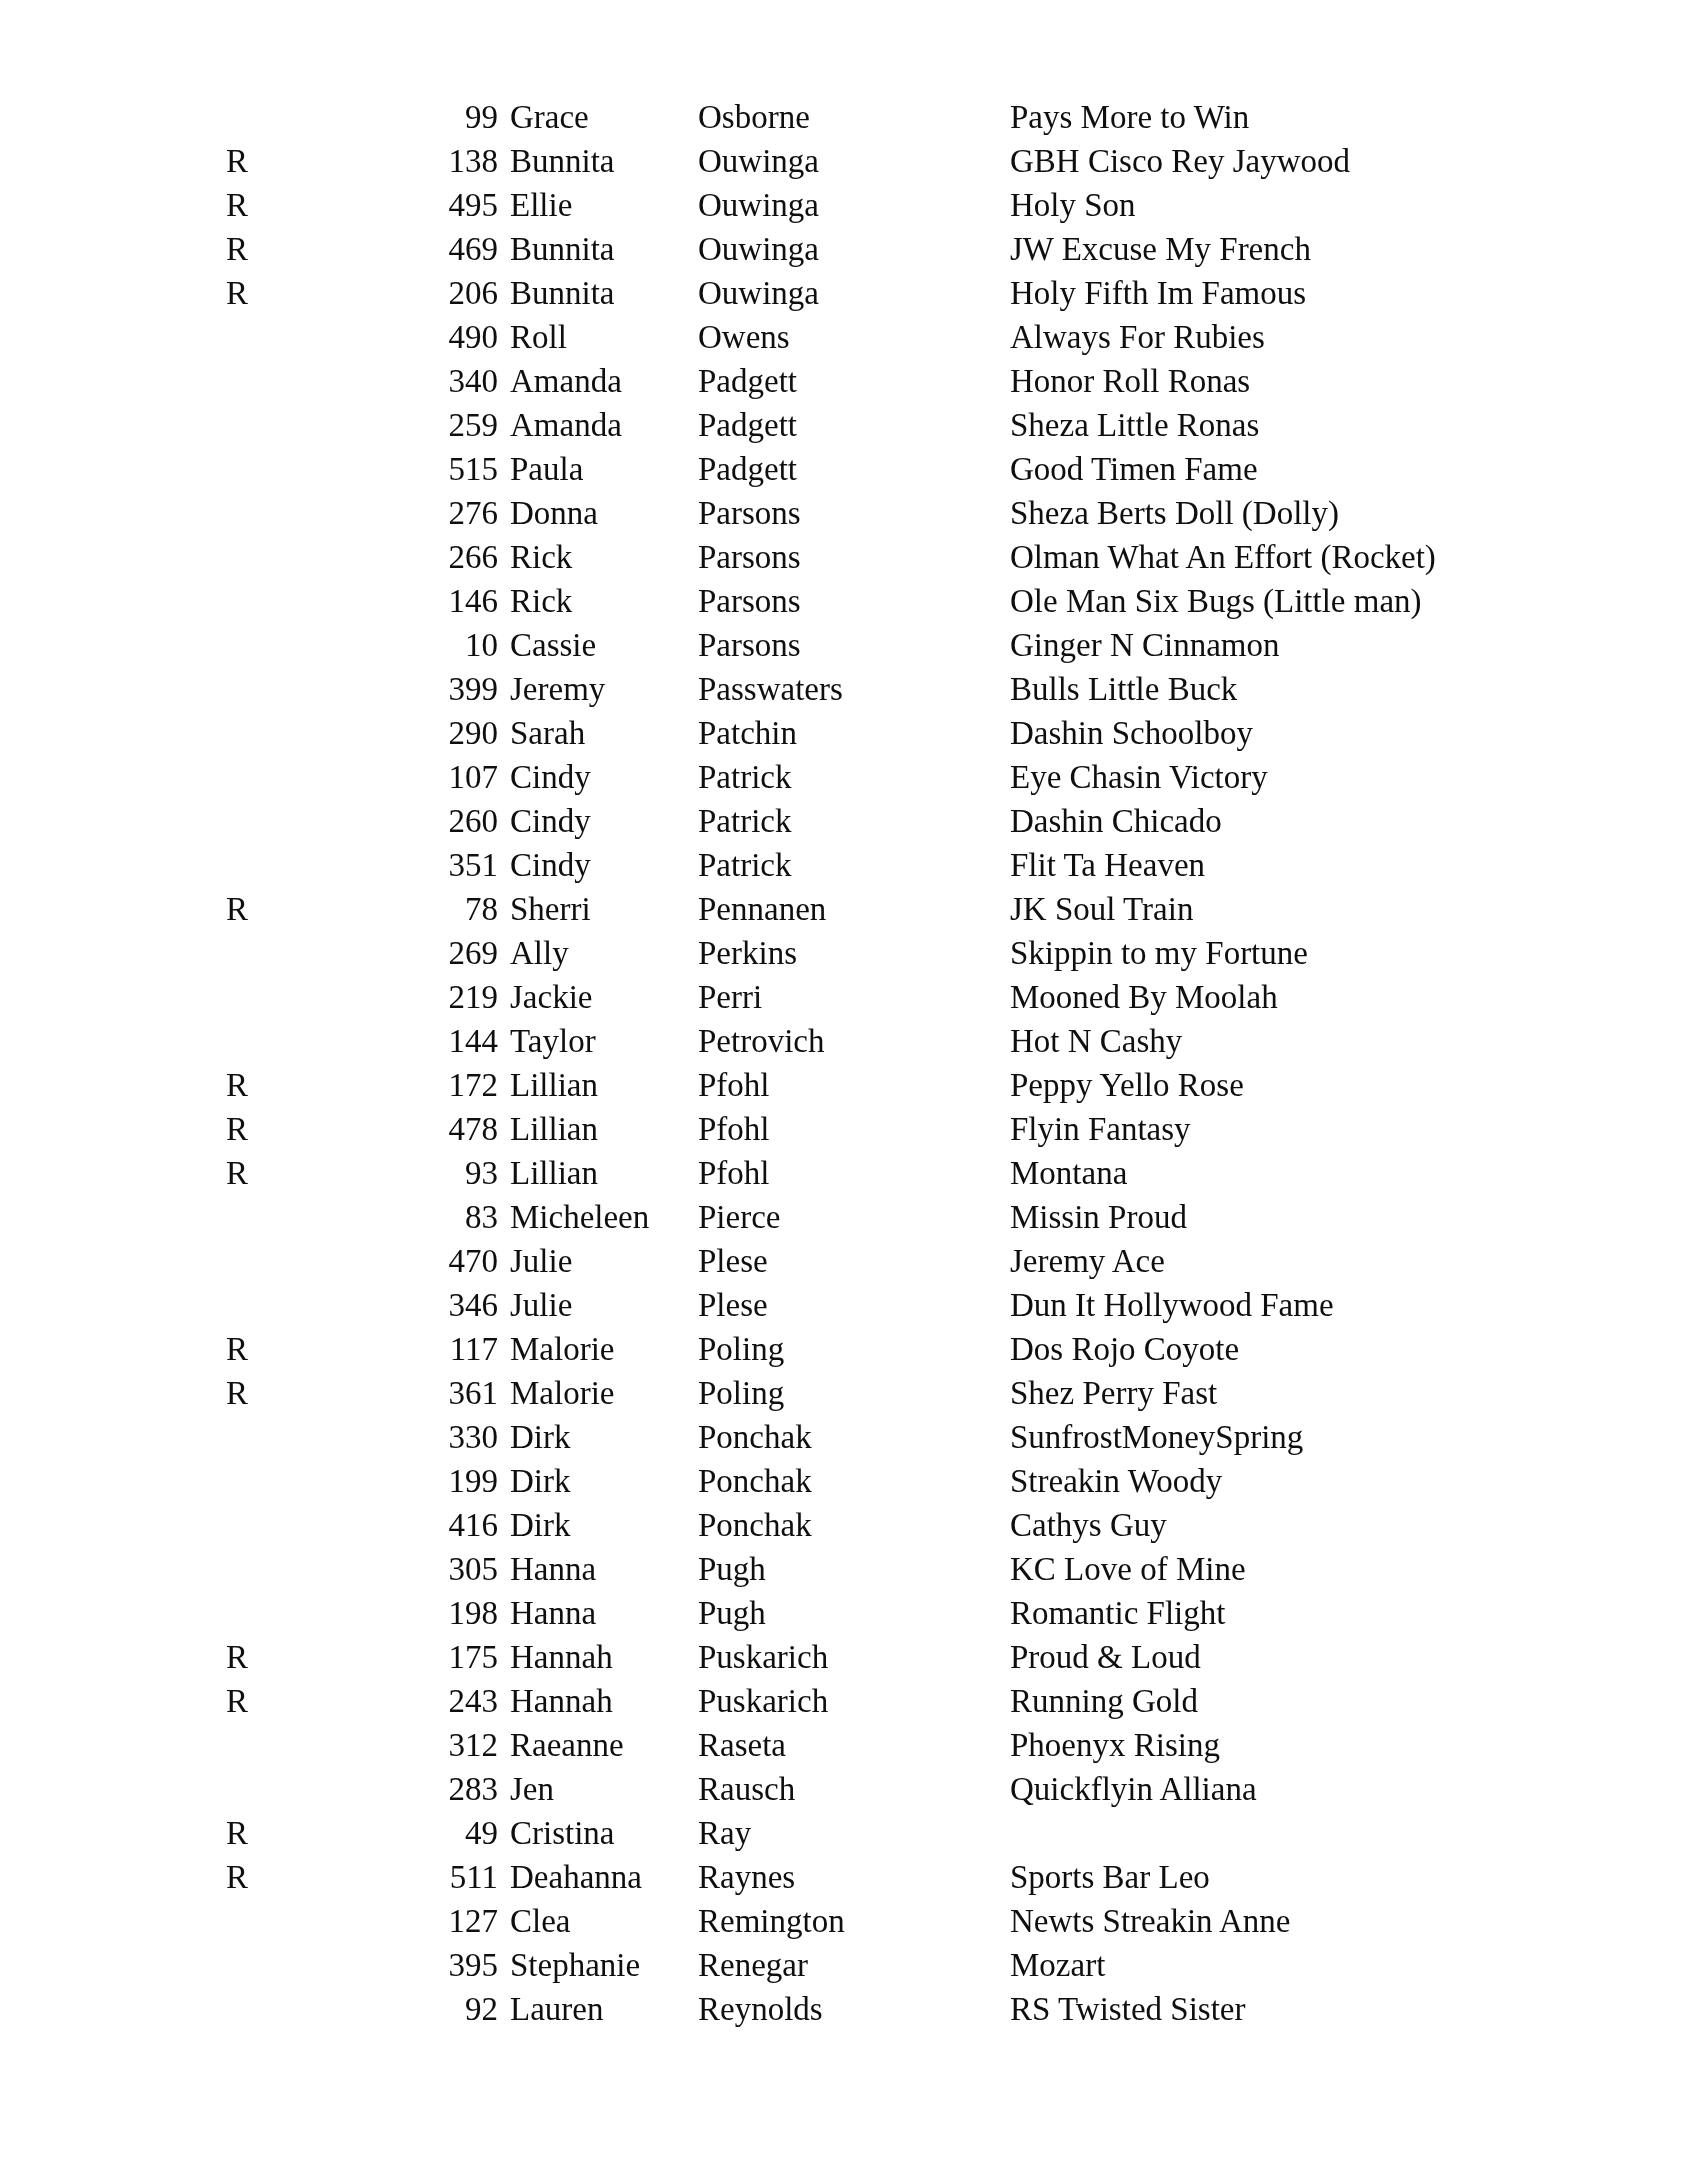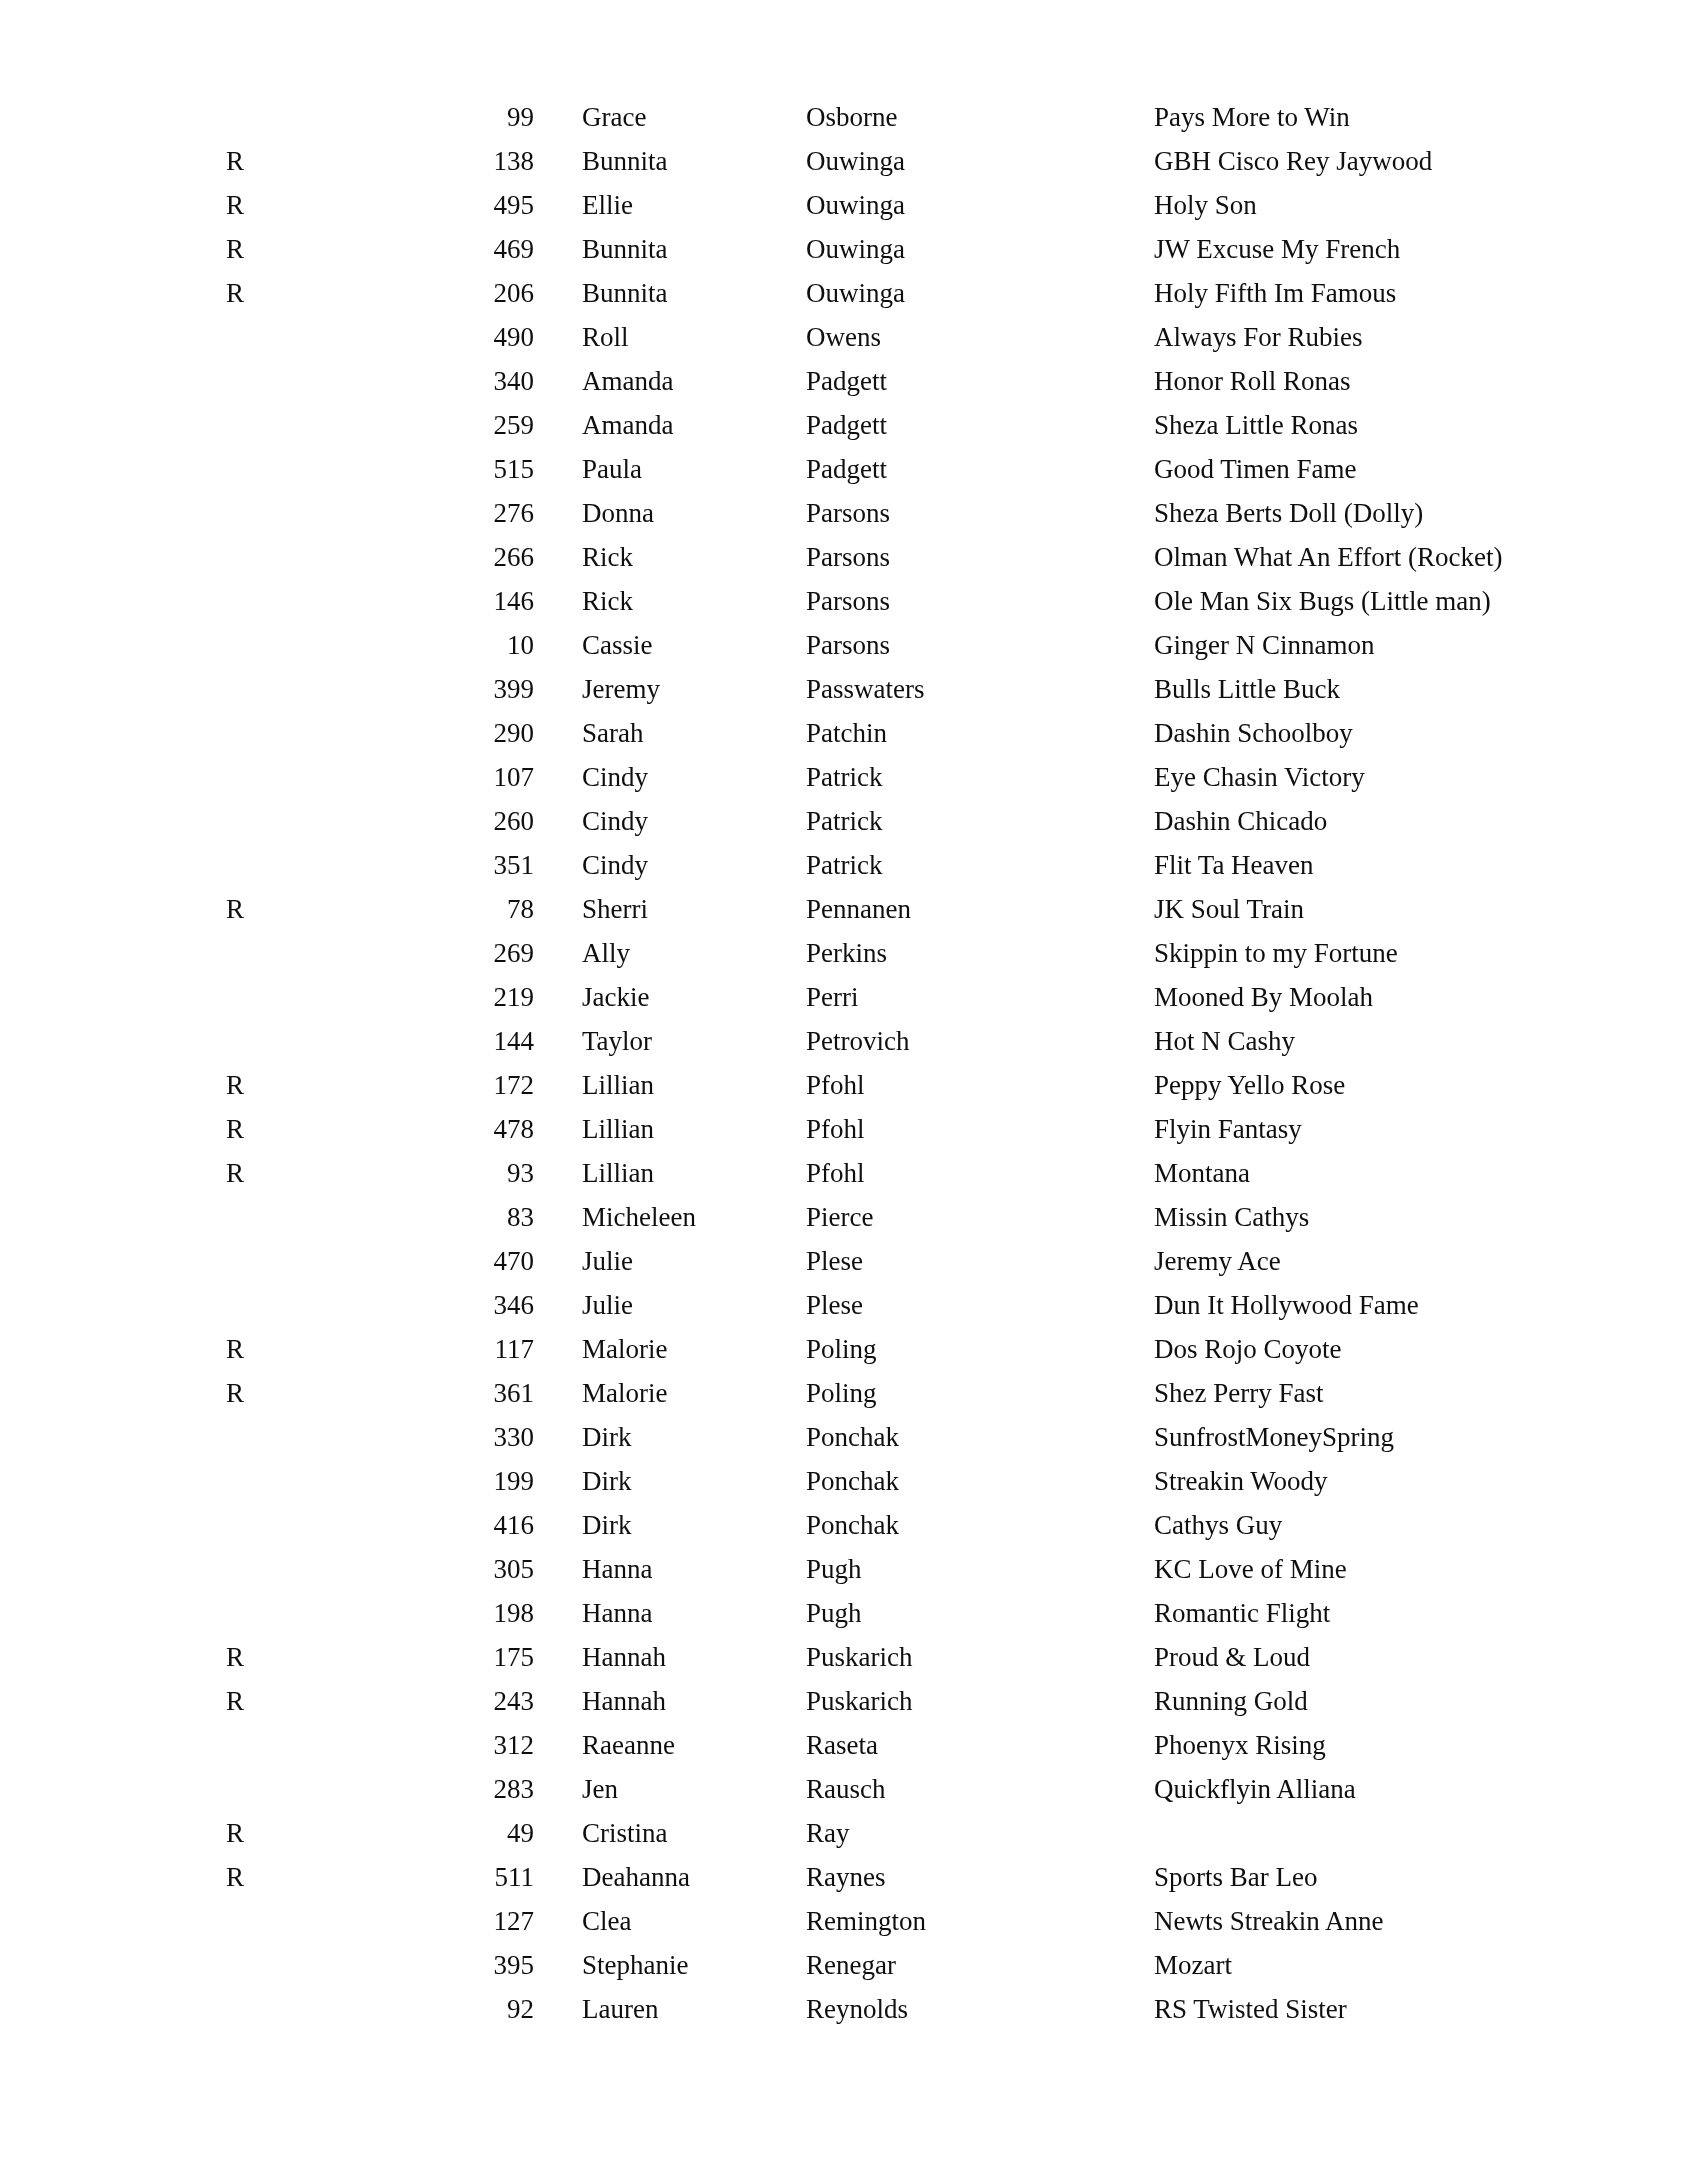--- a/index.html
+++ b/index.html
@@ -17,23 +17,22 @@
     color: #0f0f0f;
   }
   .rows {
     padding-top: 95px;
   }
   .row {
     display: grid;
     grid-template-columns: 272px 238px 188px 312px auto;
     height: 44px;
     line-height: 44px;
-    font-size: 27px;
+    font-size: 33px;
     white-space: nowrap;
-    gap: 36px;
   }
   .col-r {
     padding-left: 226px;
   }
   .col-num {
     text-align: right;
     padding-right: 12px;
     font-variant-numeric: oldstyle-nums;
   }
   .col-first { }
@@ -243,21 +242,21 @@
     <span class="col-first">Lillian</span>
     <span class="col-last">Pfohl</span>
     <span class="col-horse">Montana</span>
   </div>
 
   <div class="row">
     <span class="col-r"></span>
     <span class="col-num">83</span>
     <span class="col-first">Micheleen</span>
     <span class="col-last">Pierce</span>
-    <span class="col-horse">Missin Cathys</span>
+    <span class="col-horse">Missin Proud</span>
   </div>
 
   <div class="row">
     <span class="col-r"></span>
     <span class="col-num">470</span>
     <span class="col-first">Julie</span>
     <span class="col-last">Plese</span>
     <span class="col-horse">Jeremy Ace</span>
   </div>
 

